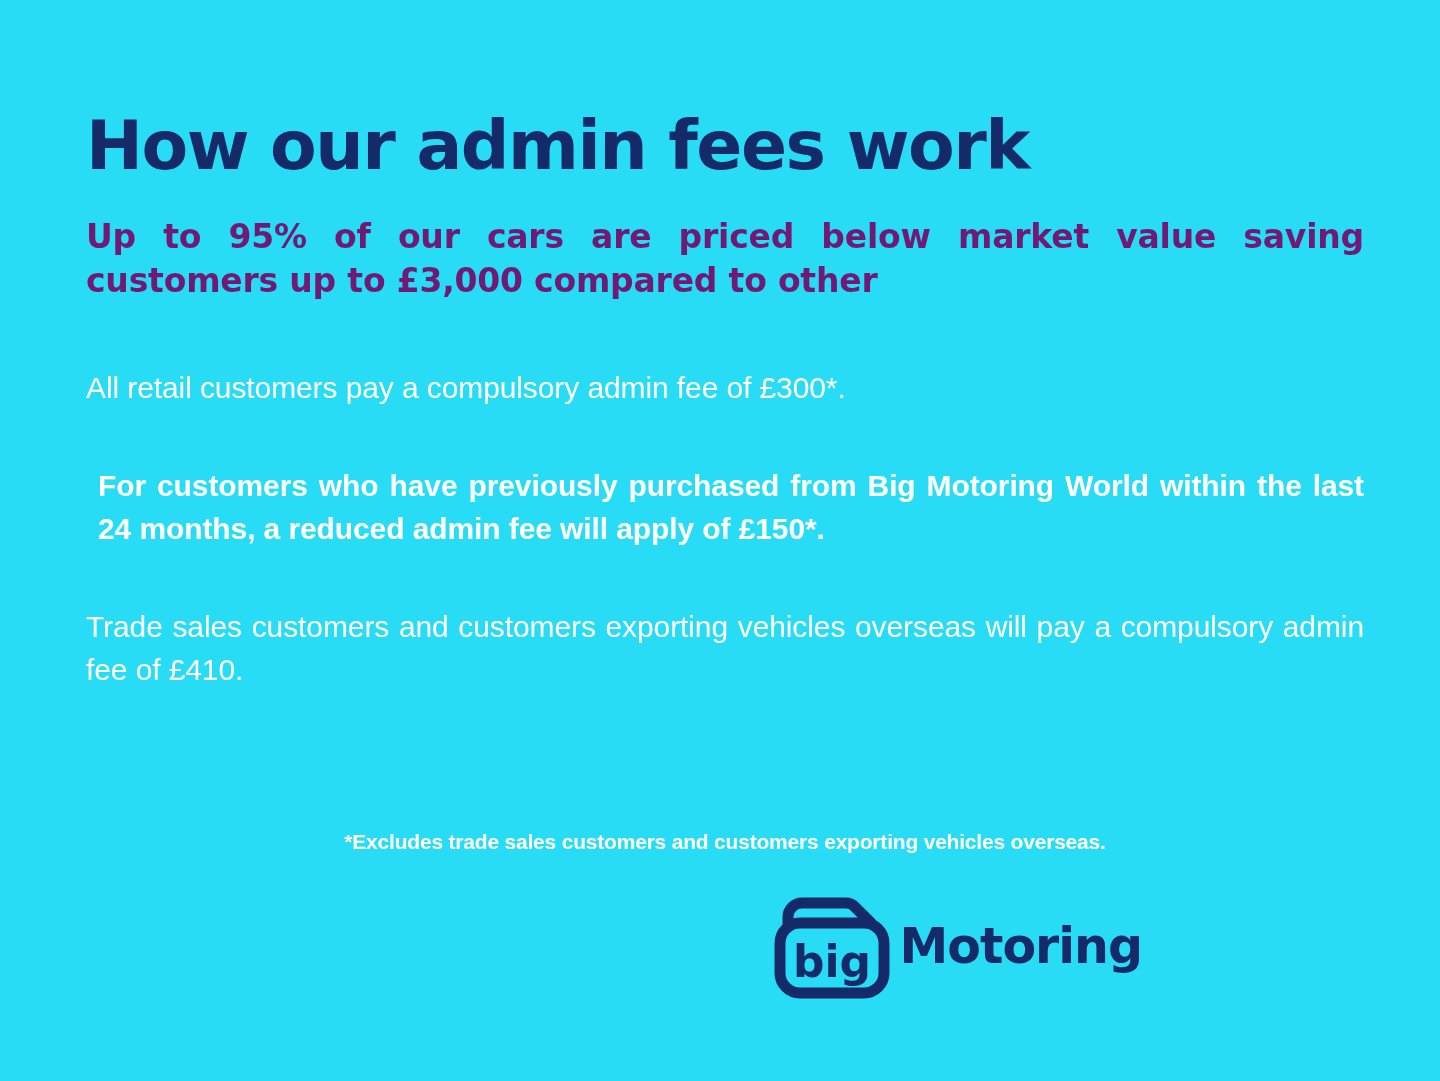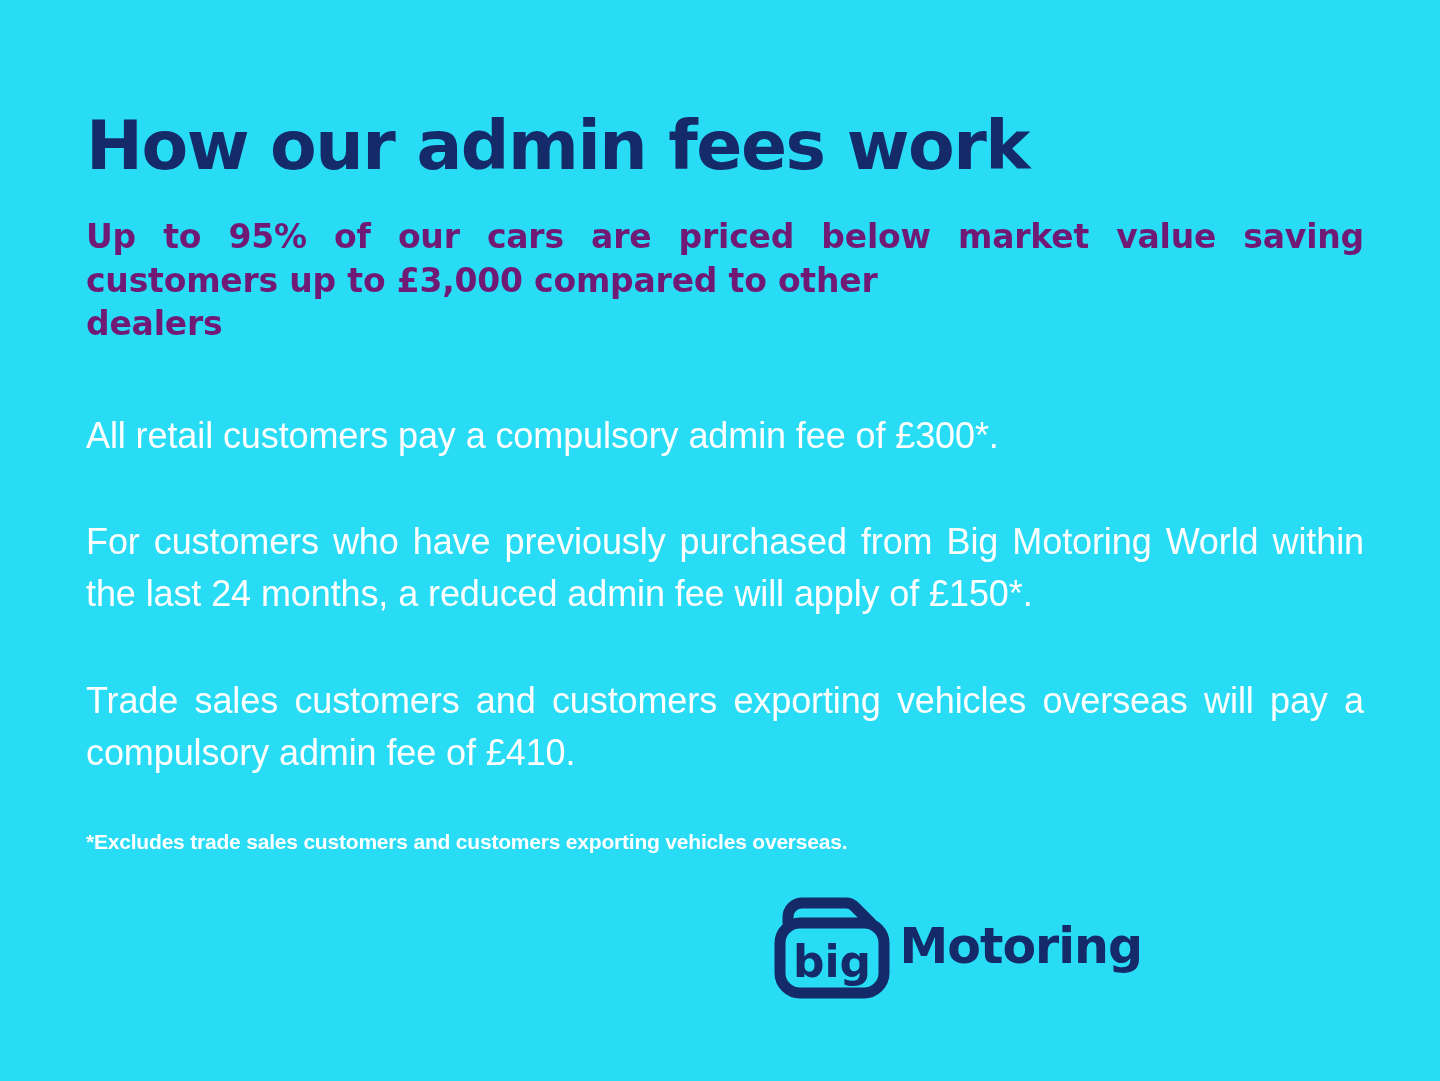--- a/index.html
+++ b/index.html
@@ -45,35 +45,36 @@
     line-height: 1.32;
     margin: 0;
     text-align: justify;
     letter-spacing: -0.2px;
   }
   .subtitle .last-line {
     display: block;
   }
   .body-block {
     font-family: "Liberation Sans", sans-serif;
-    font-size: 36px;
+    font-size: 30px;
     font-weight: normal;
     color: #ffffff;
     line-height: 1.45;
     text-align: justify;
     letter-spacing: -0.1px;
   }
   .p1 { margin: 64px 0 0 0; }
-  .p2 { margin: 54px 0 0 0; }
+  .p2 { margin: 54px 0 0 12px; font-weight: bold; }
   .p3 { margin: 54px 0 0 0; }
   .footnote {
     position: absolute;
     left: 86px;
     top: 830px;
     width: 1278px;
+    text-align: center;
     font-family: "Liberation Sans", sans-serif;
     font-size: 21px;
     font-weight: bold;
     color: #ffffff;
     letter-spacing: -0.2px;
   }
   .logo {
     position: absolute;
     right: 74px;
     top: 895px;
@@ -117,21 +118,21 @@
 </style>
 </head>
 <body>
 
 <div class="slide">
 
   <div class="content">
 
     <h1 class="title">How our admin fees work</h1>
 
-    <p class="subtitle"><span>Up to 95% of our cars are priced below market value saving customers up to £3,000 compared to other</span><span class="last-line">dealers</span></p>
+    <p class="subtitle"><span>Up to 95% of our cars are priced below market value saving customers up to £3,000 compared to other</span></p>
 
     <p class="body-block p1">All retail customers pay a compulsory admin fee of £300*.</p>
 
     <p class="body-block p2">For customers who have previously purchased from Big Motoring World within the last 24 months, a reduced admin fee will apply of £150*.</p>
 
     <p class="body-block p3">Trade sales customers and customers exporting vehicles overseas will pay a compulsory admin fee of £410.</p>
 
   </div>
 
   <div class="footnote">*Excludes trade sales customers and customers exporting vehicles overseas.</div>

